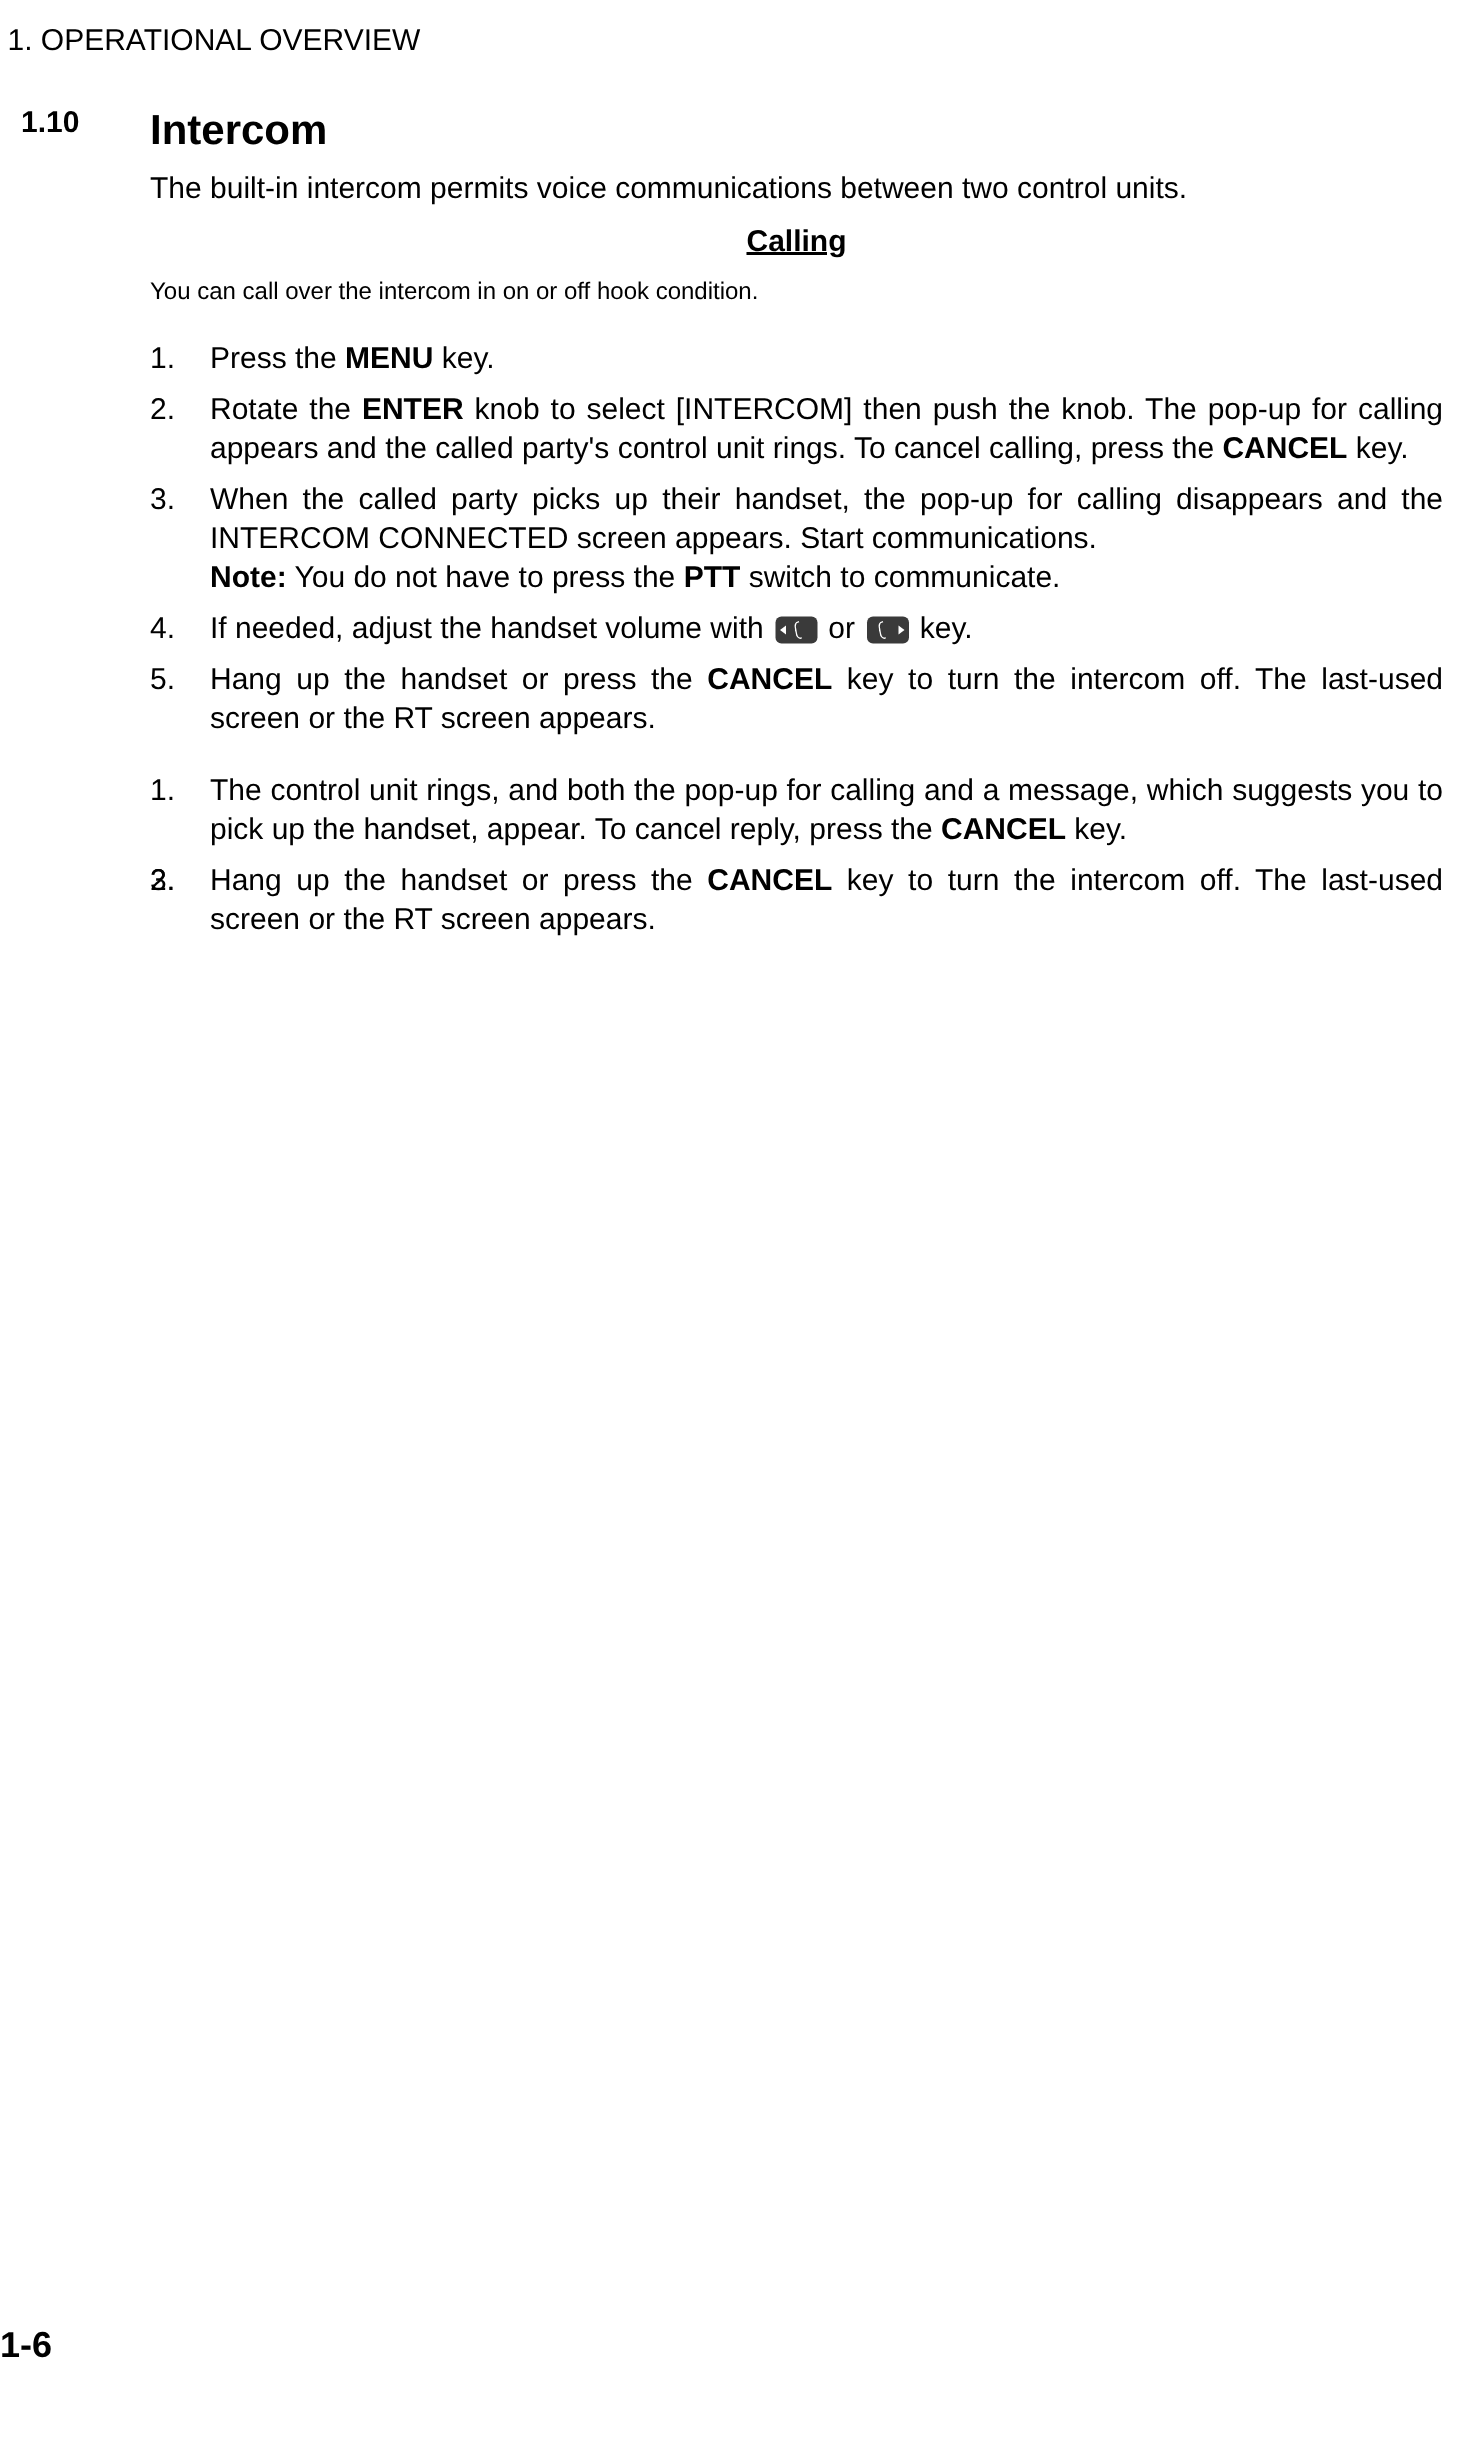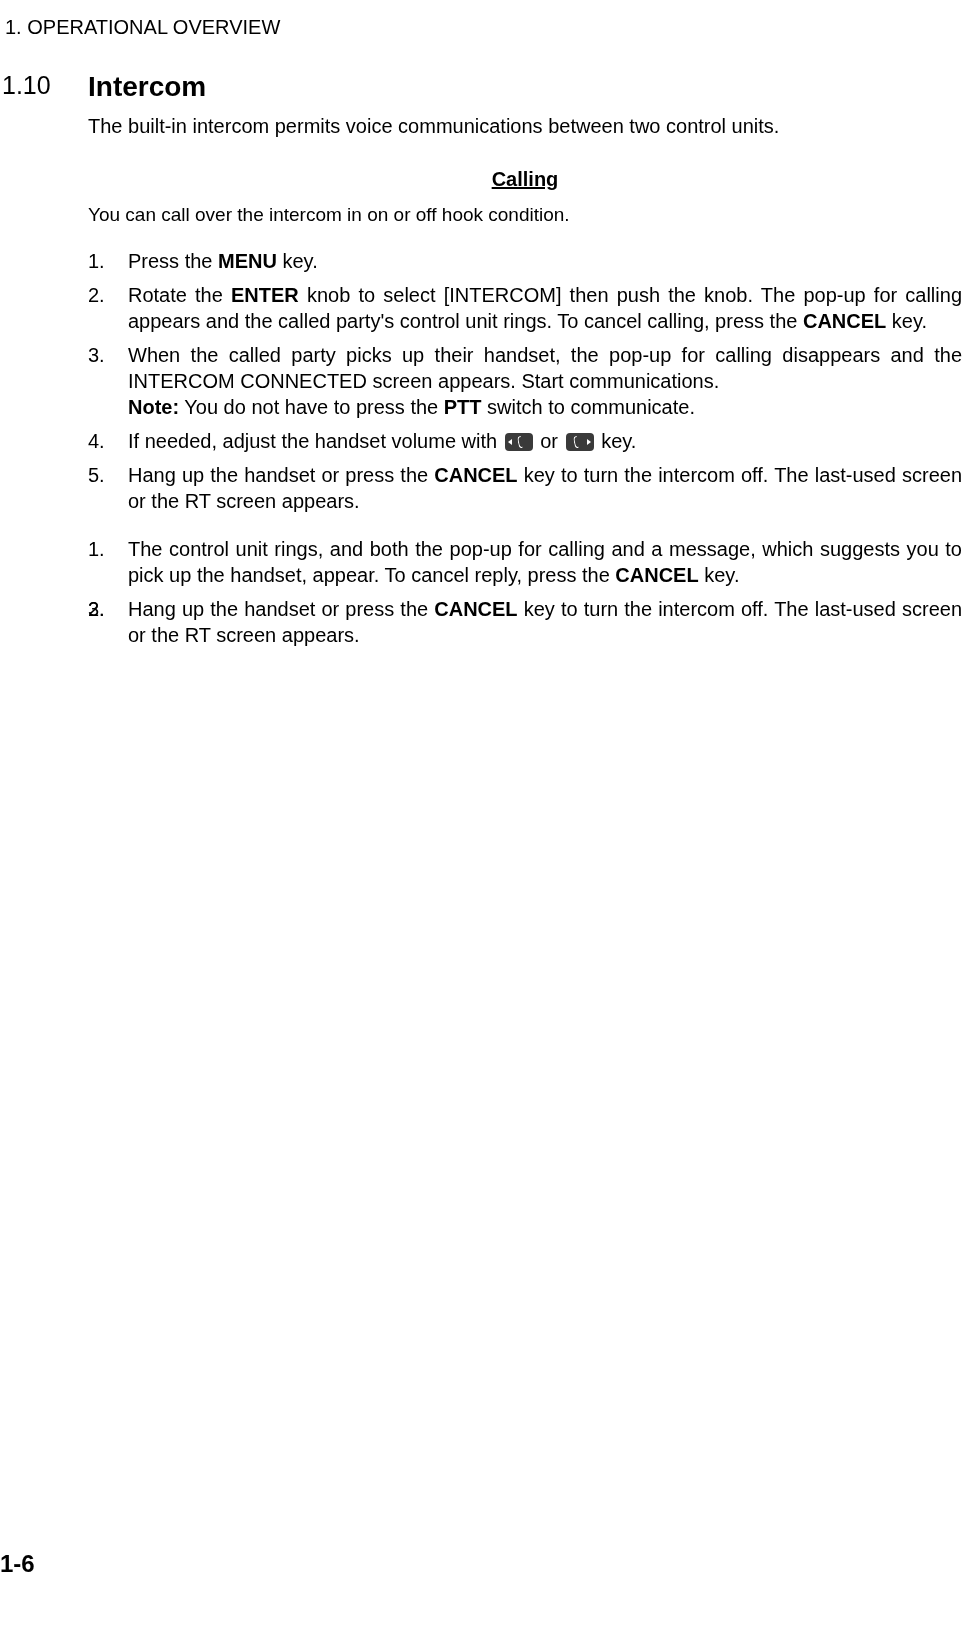--- a/index.html
+++ b/index.html
@@ -19,49 +19,49 @@
     .header {
       font-size: 20px;
       letter-spacing: 0px;
       padding: 16px 0 0 5px;
     }
     .section-row {
       display: flex;
       margin-top: 32px;
     }
     .section-num {
-      font-size: 25px;
-      font-weight: normal;
+      font-size: 20px;
+      font-weight: bold;
       width: 86px;
       flex-shrink: 0;
-      padding-left: 2px;
+      padding-left: 14px;
     }
     .section-body {
       flex: 1;
       padding-right: 10px;
     }
     .section-title {
       font-size: 28px;
       font-weight: bold;
       margin-bottom: 10px;
     }
     .intro {
       font-size: 20px;
-      margin-bottom: 29px;
+      margin-bottom: 11px;
       line-height: 1.3;
     }
     .subheading {
       font-size: 20px;
       font-weight: bold;
       text-decoration: underline;
       margin-bottom: 12px;
       text-align: center;
     }
     .subintro {
-      font-size: 19px;
+      font-size: 16px;
       margin-bottom: 20px;
       line-height: 1.3;
     }
     ol.steps {
       list-style: none;
       padding: 0;
       margin: 0 0 22px 0;
       counter-reset: step;
     }
     ol.steps > li {

